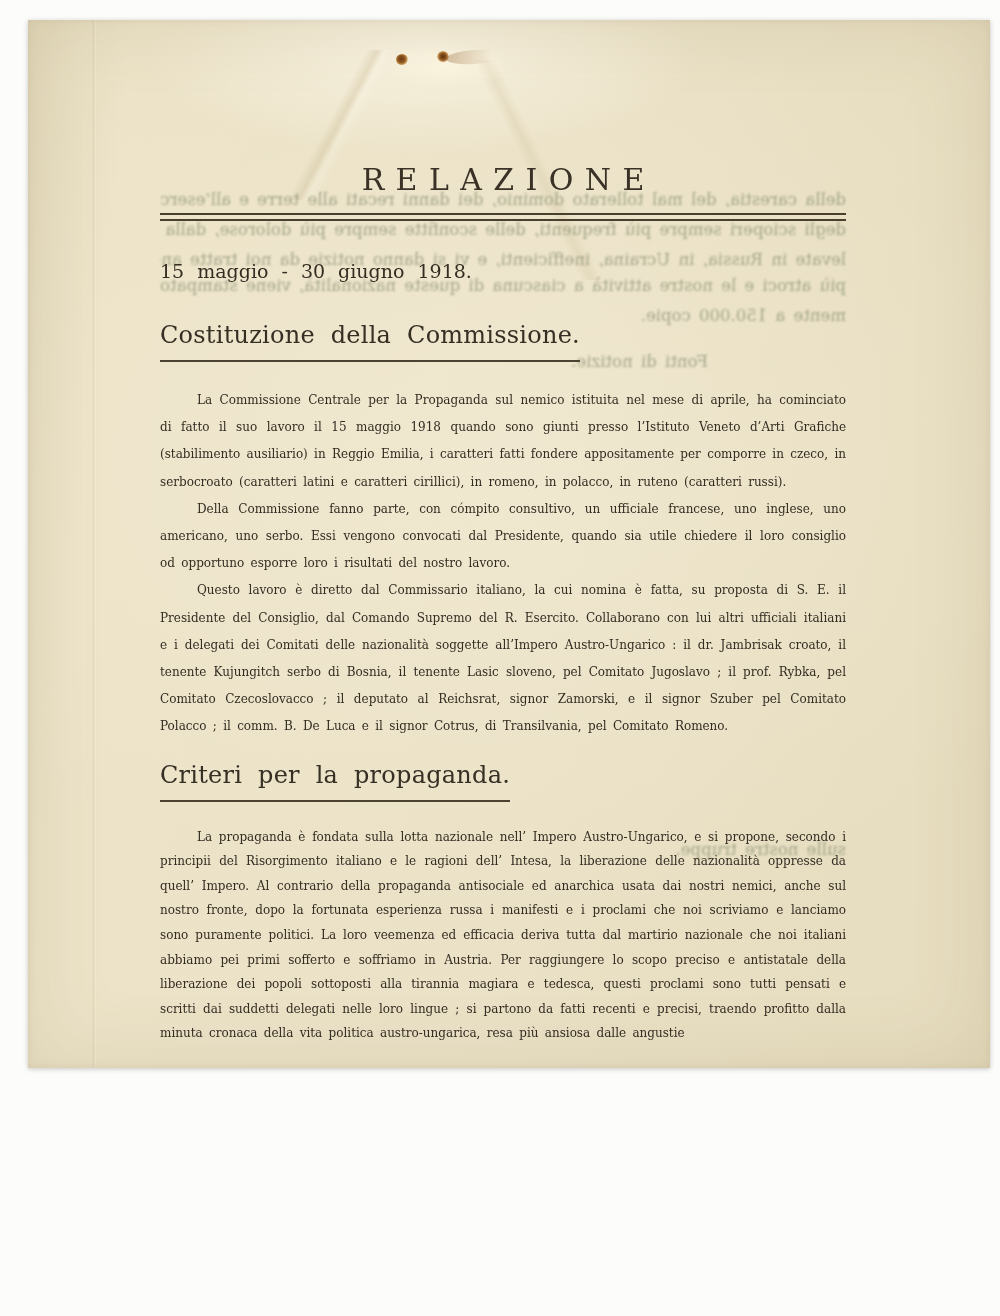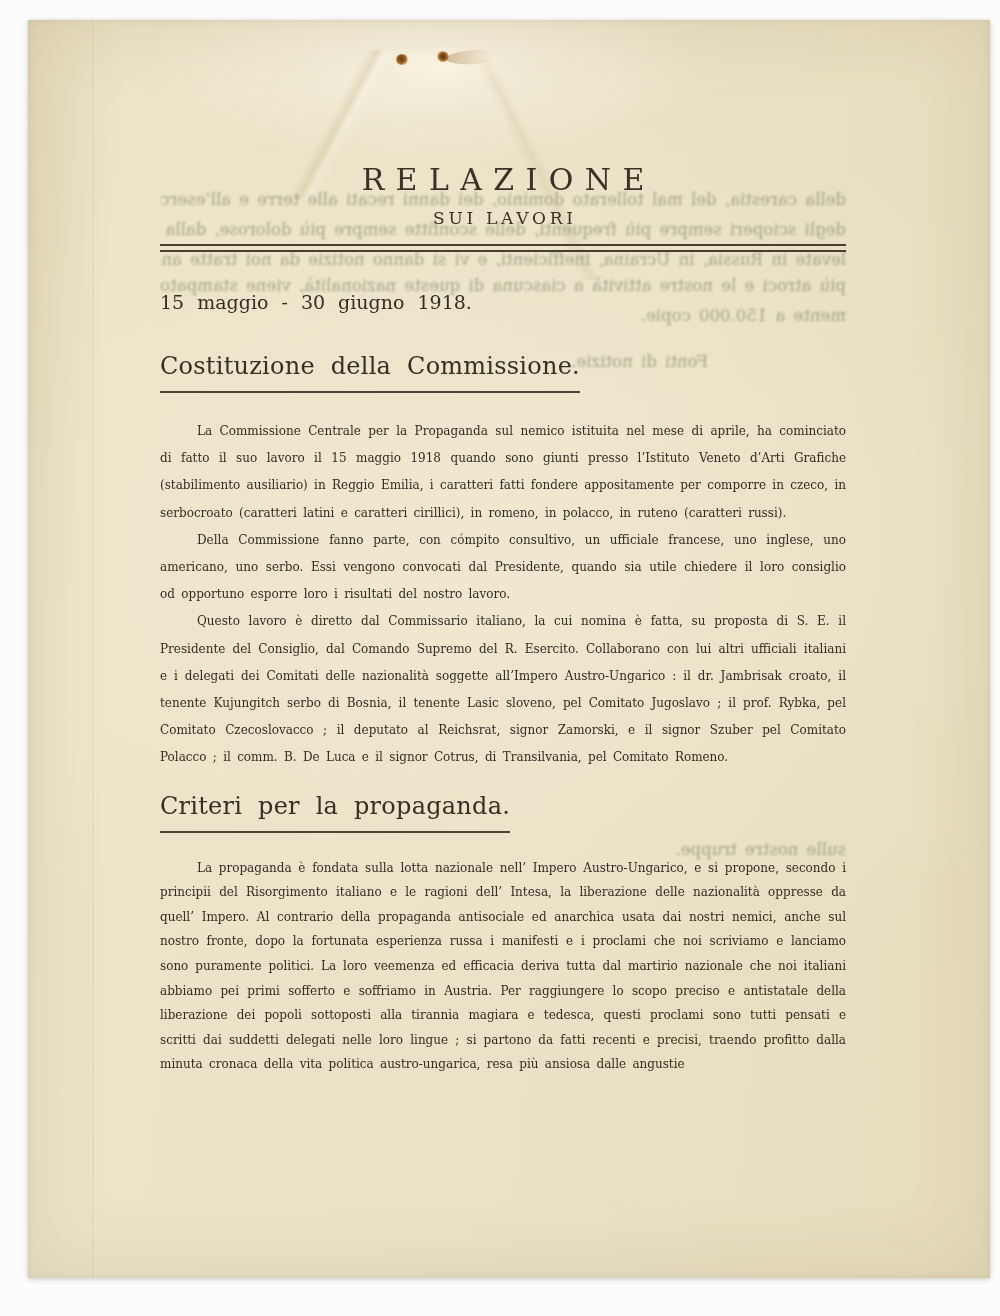--- a/index.html
+++ b/index.html
@@ -3,21 +3,21 @@
 <meta charset="utf-8">
 <style>
   html,body{margin:0;padding:0;}
   body{
     width:1000px;height:1316px;position:relative;overflow:hidden;
     background:#fcfcfa;
     font-family:"DejaVu Serif", serif;
   }
   
   .paper{
-    position:absolute;left:28px;top:20px;width:962px;height:1258px;
+    position:absolute;left:28px;top:20px;width:962px;height:1048px;
     background:
       radial-gradient(ellipse 430px 150px at 41% 3.5%, rgba(248,242,224,0.95) 0%, rgba(248,242,224,0) 65%),
       radial-gradient(ellipse 900px 620px at 50% 42%, rgba(252,246,228,0.30), rgba(252,246,228,0) 75%),
       linear-gradient(96deg,#e4dabc 0%,#ece3c8 10%,#eae1c6 54%,#e6dcbe 100%);
     box-shadow: inset 0 0 80px rgba(130,108,66,0.14),
                 inset 0 0 8px rgba(120,100,60,0.10),
                 0 1px 5px rgba(0,0,0,0.22);
   }
   
   .crease-vert{
@@ -120,21 +120,20 @@
   <div class="bleed bleed-1">degli scioperi sempre più frequenti, delle sconfitte sempre più dolorose, dalla delusione sol-</div>
   <div class="bleed bleed-2">levate in Russia, in Ucraina, inefficienti, e vi si danno notizie da noi tratte anche frequenti</div>
   <div class="bleed bleed-3">più atroci e le nostre attività a ciascuna di queste nazionalità, viene stampato settimanal-</div>
   <div class="bleed bleed-4">mente a 150.000 copie.</div>
   <div class="bleed bleed-5">Fonti di notizie.</div>
   <div class="bleed bleed-6">sulle nostre truppe.</div>
 
   <div class="content">
 
     <h1 class="doc-title">RELAZIONE</h1>
-    <div class="doc-subtitle">SUI LAVORI</div>
 
     <div class="double-rule"></div>
 
     <div class="date-line">15 maggio - 30 giugno 1918.</div>
 
     <section class="sec1">
       <h2 class="sec-heading h2-first">Costituzione della Commissione.</h2>
       <p class="body-par">La Commissione Centrale per la Propaganda sul nemico istituita nel mese di aprile, ha cominciato di fatto il suo lavoro il 15 maggio 1918 quando sono giunti presso l’Istituto Veneto d’Arti Grafiche (stabilimento ausiliario) in Reggio Emilia, i caratteri fatti fondere appositamente per comporre in czeco, in serbocroato (caratteri latini e caratteri cirillici), in romeno, in polacco, in ruteno (caratteri russi).</p>
       <p class="body-par">Della Commissione fanno parte, con cómpito consultivo, un ufficiale francese, uno inglese, uno americano, uno serbo. Essi vengono convocati dal Presidente, quando sia utile chiedere il loro consiglio od opportuno esporre loro i risultati del nostro lavoro.</p>
       <p class="body-par">Questo lavoro è diretto dal Commissario italiano, la cui nomina è fatta, su proposta di S. E. il Presidente del Consiglio, dal Comando Supremo del R. Esercito. Collaborano con lui altri ufficiali italiani e i delegati dei Comitati delle nazionalità soggette all’Impero Austro-Ungarico : il dr. Jambrisak croato, il tenente Kujungitch serbo di Bosnia, il tenente Lasic sloveno, pel Comitato Jugoslavo ; il prof. Rybka, pel Comitato Czecoslovacco ; il deputato al Reichsrat, signor Zamorski, e il signor Szuber pel Comitato Polacco ; il comm. B. De Luca e il signor Cotrus, di Transilvania, pel Comitato Romeno.</p>

